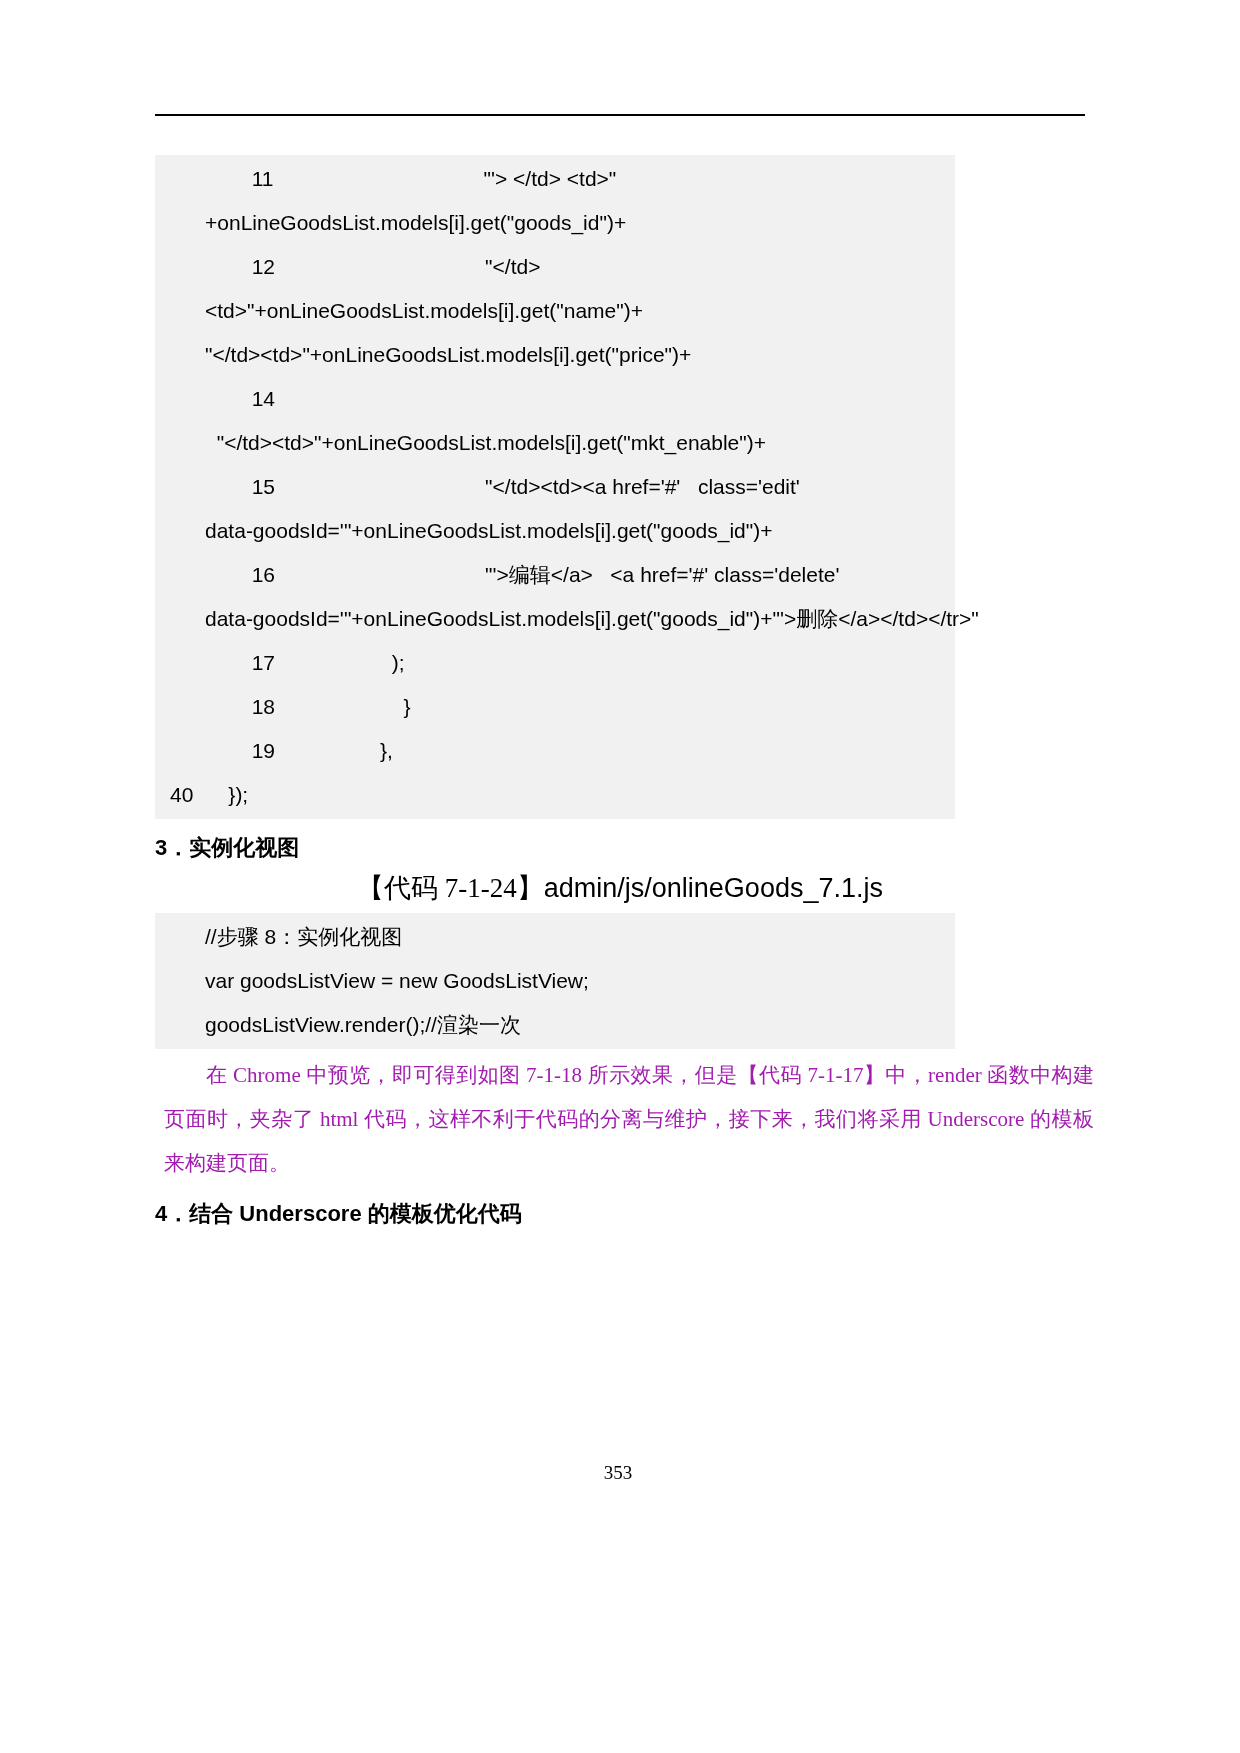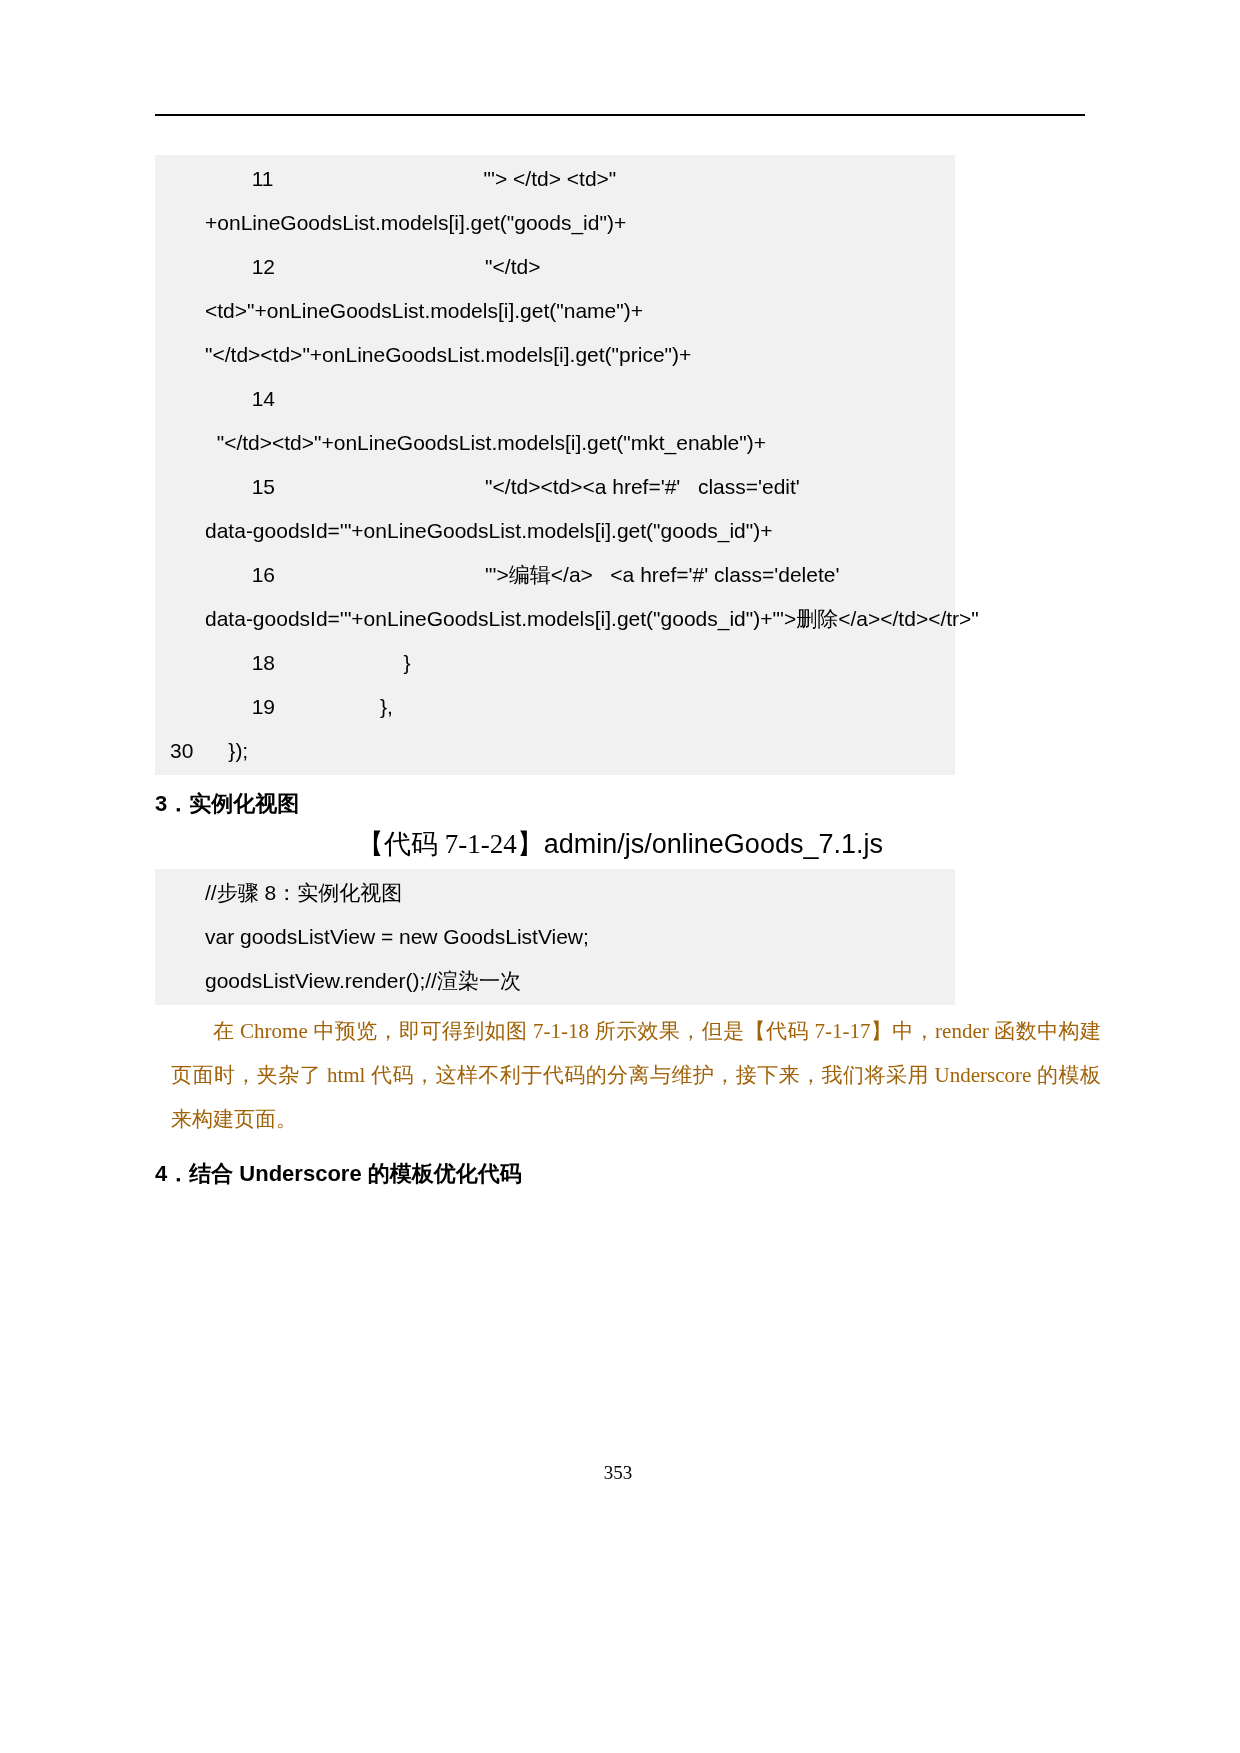--- a/index.html
+++ b/index.html
@@ -65,22 +65,22 @@
   .code-caption .file {
     font-family: "Liberation Sans", sans-serif;
   }
   .para {
     width: 930px;
     font-family: "Liberation Serif", serif;
     font-size: 21px;
     line-height: 44px;
     text-align: justify;
     text-indent: 42px;
-    margin: 16px;
-    color: #a16207;
+    margin: 9px;
+    color: #a21caf;
   }
   #para-1 { margin-top: 4px; }
   #para-2 { margin-top: 10px; }
   .page-number {
     position: absolute;
     left: 0;
     right: 4px;
     top: 1462px;
     text-align: center;
     font-family: "Liberation Serif", serif;
@@ -101,23 +101,24 @@
       <div class="code-line">      +onLineGoodsList.models[i].get("goods_id")+</div>
       <div class="code-line">              12                                    "&lt;/td&gt;</div>
       <div class="code-line">      &lt;td&gt;"+onLineGoodsList.models[i].get("name")+</div>
       <div class="code-line">      "&lt;/td&gt;&lt;td&gt;"+onLineGoodsList.models[i].get("price")+</div>
       <div class="code-line">              14</div>
       <div class="code-line">        "&lt;/td&gt;&lt;td&gt;"+onLineGoodsList.models[i].get("mkt_enable")+</div>
       <div class="code-line">              15                                    "&lt;/td&gt;&lt;td&gt;&lt;a href='#'   class='edit'</div>
       <div class="code-line">      data-goodsId='"+onLineGoodsList.models[i].get("goods_id")+</div>
       <div class="code-line">              16                                    "'&gt;编辑&lt;/a&gt;   &lt;a href='#' class='delete'</div>
       <div class="code-line">      data-goodsId='"+onLineGoodsList.models[i].get("goods_id")+"'&gt;删除&lt;/a&gt;&lt;/td&gt;&lt;/tr&gt;"</div>
+      <div class="code-line">              17                    );</div>
       <div class="code-line">              18                      }</div>
       <div class="code-line">              19                  },</div>
-      <div class="code-line">30      });</div>
+      <div class="code-line">40      });</div>
     </div>
 
     <div class="section-heading" id="heading-3">3．实例化视图</div>
 
     <div class="code-caption">
       <span>【代码 7-1-24】</span><span class="file">admin/js/onlineGoods_7.1.js</span>
     </div>
 
     <div class="code-block" id="code2">
       <div class="code-line">//步骤 8：实例化视图</div>

